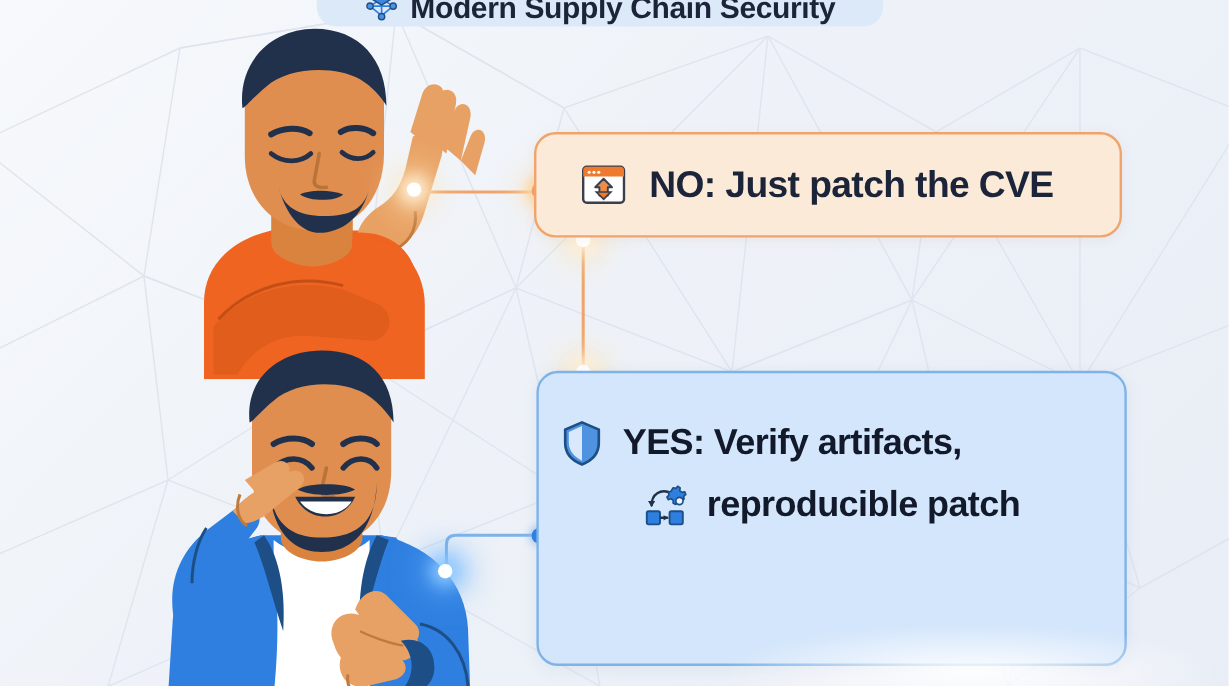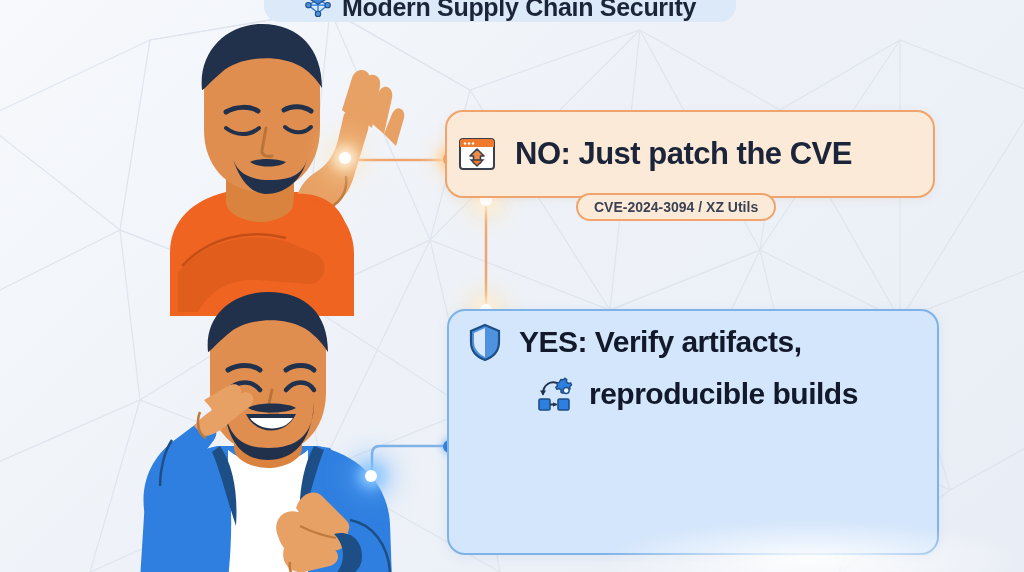--- a/index.html
+++ b/index.html
@@ -101,32 +101,32 @@
   }
   .card-no {
     left: 445px;
     top: 110px;
     width: 490px;
     height: 88px;
     background: #fcead9;
     border: 2px solid #f0a46b;
     display: flex;
     align-items: center;
-    padding-left: 8px;
+    padding-left: 34px;
     gap: 16px;
     box-shadow: 0 2px 10px rgba(190,140,100,.10);
   }
   .card-yes {
     left: 447px;
     top: 309px;
     width: 492px;
     height: 246px;
     background: #d4e6fb;
     border: 2px solid #7fb3e8;
-    padding: 5px 20px 18px 18px;
+    padding: 32px 20px 18px 18px;
     box-shadow: 0 2px 12px rgba(110,150,200,.12);
   }
 
   .no-text {
     font-size: 31px;
     font-weight: bold;
     color: #1b2439;
     letter-spacing: -0.5px;
     white-space: nowrap;
   }
@@ -313,21 +313,20 @@
       <path d="M5 10 a3 3 0 0 1 3-3 h28 a3 3 0 0 1 3 3 v5 H5 Z" fill="#ef7a2e"></path>
       <circle cx="10" cy="11.5" r="1.3" fill="#fff"></circle>
       <circle cx="14" cy="11.5" r="1.3" fill="#fff"></circle>
       <circle cx="18" cy="11.5" r="1.3" fill="#fff"></circle>
       <path d="M22 17 L29 24 H25.5 V31 H18.5 V24 H15 Z" fill="#f08c4a" stroke="#3a3f4d" stroke-width="1.6" stroke-linejoin="round"></path>
       <path d="M22 34 L16 28 h12 Z" fill="#ef7a2e" stroke="#3a3f4d" stroke-width="1.4"></path>
     </svg>
     <span class="no-text">NO: Just patch the CVE</span>
   </div>
 
-  <div class="badge">CVE-2024-3094 / XZ Utils</div>
 
   <div class="card card-yes">
 
     <div class="yes-line">
       <svg class="icon-box" width="36" height="40" viewBox="0 0 36 40">
         <path d="M18 3 L32 9 V20 C32 29 26 35 18 38 C10 35 4 29 4 20 V9 Z" fill="#4f93e0" stroke="#1d4f86" stroke-width="2.2"></path>
         <path d="M18 6 V35 C12 32 7 27 7 20 V11 Z" fill="#d9e9fb"></path>
       </svg>
       <span class="yes-text">YES: Verify artifacts,</span>
     </div>
@@ -345,21 +344,21 @@
           <line x1="16" y1="28.5" x2="21" y2="28.5"></line>
         </g>
         <path d="M22 28.5 l-4 -2.2 v4.4 Z" fill="#22314b"></path>
         <path d="M8 18 C8 8 16 5 22 7" stroke="#22314b" stroke-width="2" fill="none" stroke-linecap="round"></path>
         <path d="M8 19.5 l-3 -5 h6 Z" fill="#22314b"></path>
         <g transform="translate(27,10)">
           <path d="M0 -9 l2.4 .6 1.6 -1.9 2.1 1.4 -.4 2.4 2 1.6 2.4 -.5 1 2.3 -1.9 1.6 .3 2.5 -2.4 .8 -.9 2.3 -2.4 -.3 -1.7 1.8 -2.2 -1.2 .2 -2.4 -2.1 -1.4 -2.3 .8 -1.2 -2.2 1.8 -1.7 -.5 -2.4 2.3 -1 Z" transform="translate(-1,2) scale(0.95)" fill="#2f7fe0" stroke="#1d4f86" stroke-width="1.5" stroke-linejoin="round"></path>
           <circle cx="4.2" cy="4.5" r="3" fill="#eef4fd" stroke="#1d4f86" stroke-width="1.4"></circle>
         </g>
       </svg>
-      <span class="yes-text">reproducible builds</span>
+      <span class="yes-text">reproducible patch</span>
     </div>
   </div>
 
   <div class="bottom-glow"></div>
 
   <div class="title-pill">
     <svg class="title-icon" viewBox="0 0 32 32">
       <g stroke="#2f7fe0" stroke-width="1.6" fill="none">
         <line x1="16" y1="8" x2="5" y2="15"></line>
         <line x1="16" y1="8" x2="27" y2="15"></line>

